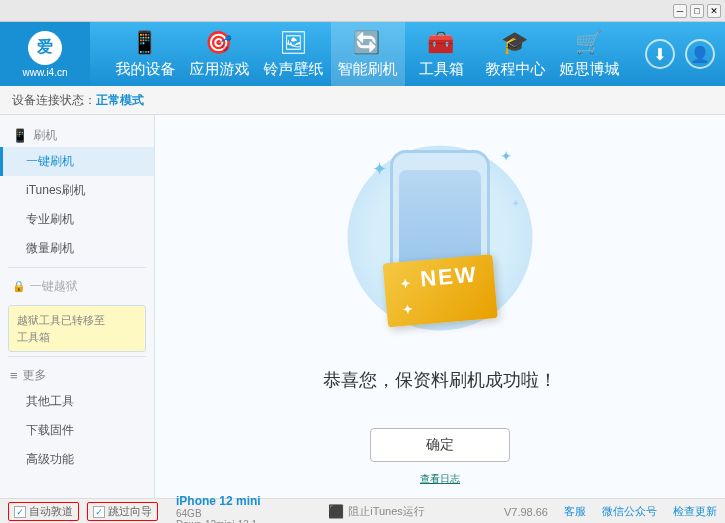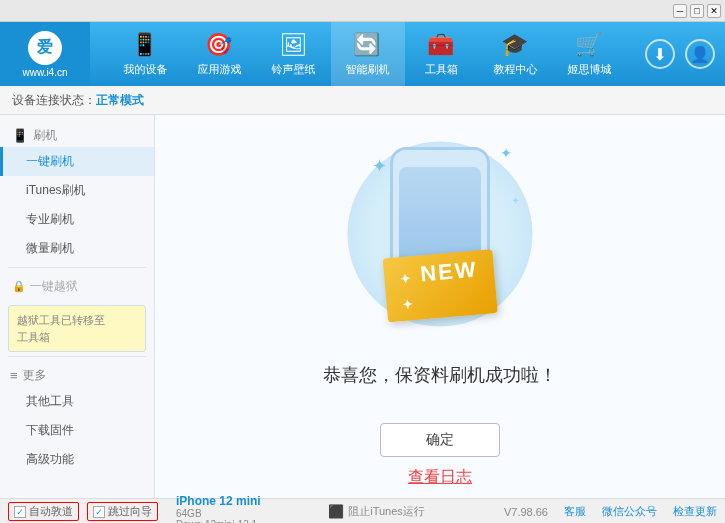--- a/index.html
+++ b/index.html
@@ -90,21 +90,21 @@
     }
     .nav-item.active {
       background: rgba(255,255,255,0.2);
     }
     .nav-icon {
       font-size: 22px;
       margin-bottom: 4px;
       color: #fff;
     }
     .nav-label {
-      font-size: 11px;
+      font-size: 15px;
       color: #fff;
     }
     .nav-right {
       display: flex;
       align-items: center;
       padding-right: 10px;
       gap: 10px;
     }
     .nav-right-btn {
       width: 30px;
@@ -269,36 +269,36 @@
       transform: rotate(-5deg) translateX(-50%);
     }
 
     .success-text {
       font-size: 18px;
       color: #333;
       margin-bottom: 36px;
       font-weight: normal;
     }
     .confirm-btn {
-      width: 120px;
+      width: 140px;
       height: 34px;
       background: #fff;
       border: 1px solid #bbb;
       border-radius: 4px;
       font-size: 14px;
       color: #444;
       cursor: pointer;
       margin-bottom: 10px;
       display: flex;
       align-items: center;
       justify-content: center;
     }
     .see-log-link {
-      color: #ef4444;
-      font-size: 16px;
+      color: #0f766e;
+      font-size: 10px;
       cursor: pointer;
       text-decoration: underline;
     }
 
     
     .bottom-bar {
       height: 26px;
       background: #f0f0f0;
       border-top: 1px solid #ddd;
       display: flex;

